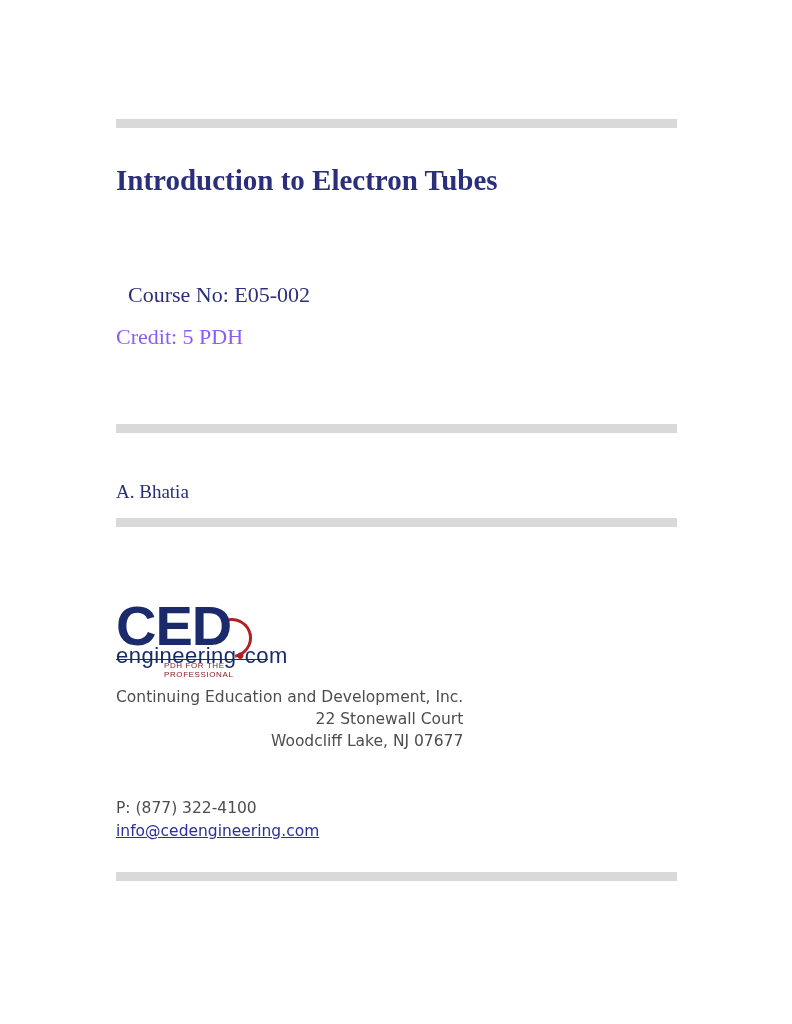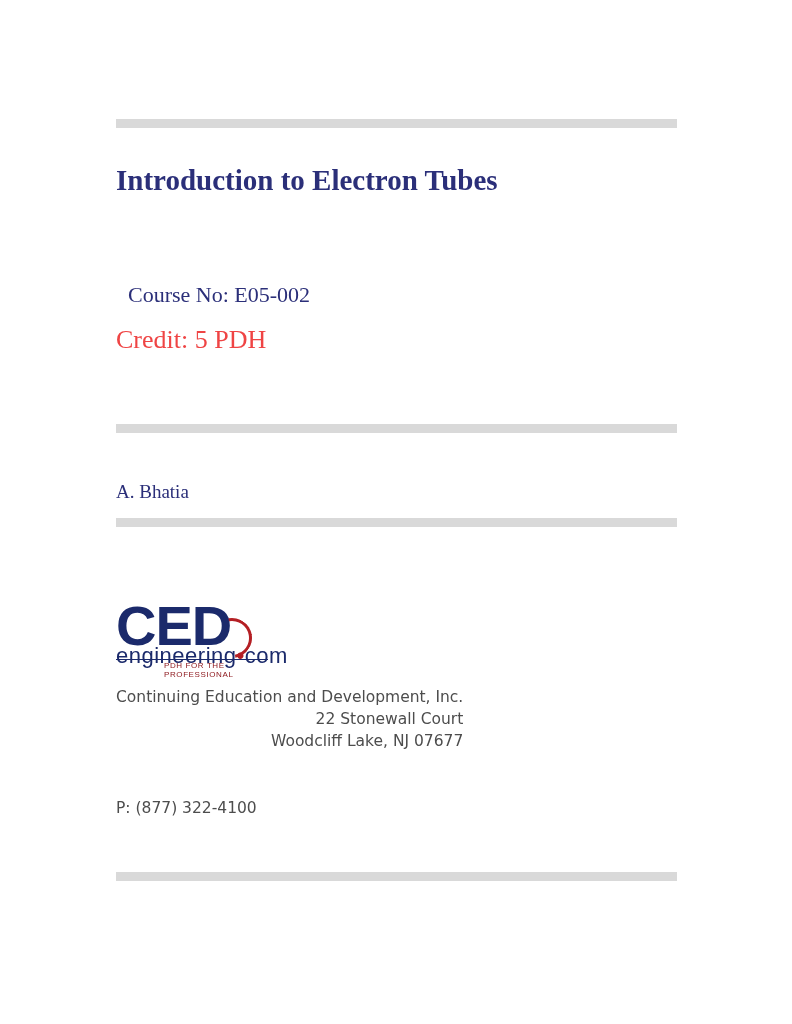--- a/index.html
+++ b/index.html
@@ -52,22 +52,22 @@
     top: 281px;
     font-size: 22px;
     color: #2b2f79;
     line-height: 1.3;
     margin-left: 12px;
   }
   .credit {
     position: absolute;
     left: 116px;
     top: 323px;
-    font-size: 26px;
-    color: #ef4444;
+    font-size: 22px;
+    color: #8b5cf6;
     line-height: 1.3;
   }
 
   .author {
     position: absolute;
     left: 116px;
     top: 481px;
     font-size: 19px;
     color: #2b2f79;
   }
@@ -195,16 +195,17 @@
     <div class="logo-tag">PDH FOR THE PROFESSIONAL</div>
   </div>
 
   <div class="addr">
     <div>Continuing Education and Development, Inc.</div>
     <div>22 Stonewall Court</div>
     <div>Woodcliff Lake, NJ 07677</div>
   </div>
 
   <div class="phone">P: (877) 322-4100</div>
+  <a class="email" href="#">info@cedengineering.com</a>
 
   <div class="rule" id="rule-bottom"></div>
 
 </div>
 
 </body></html>

